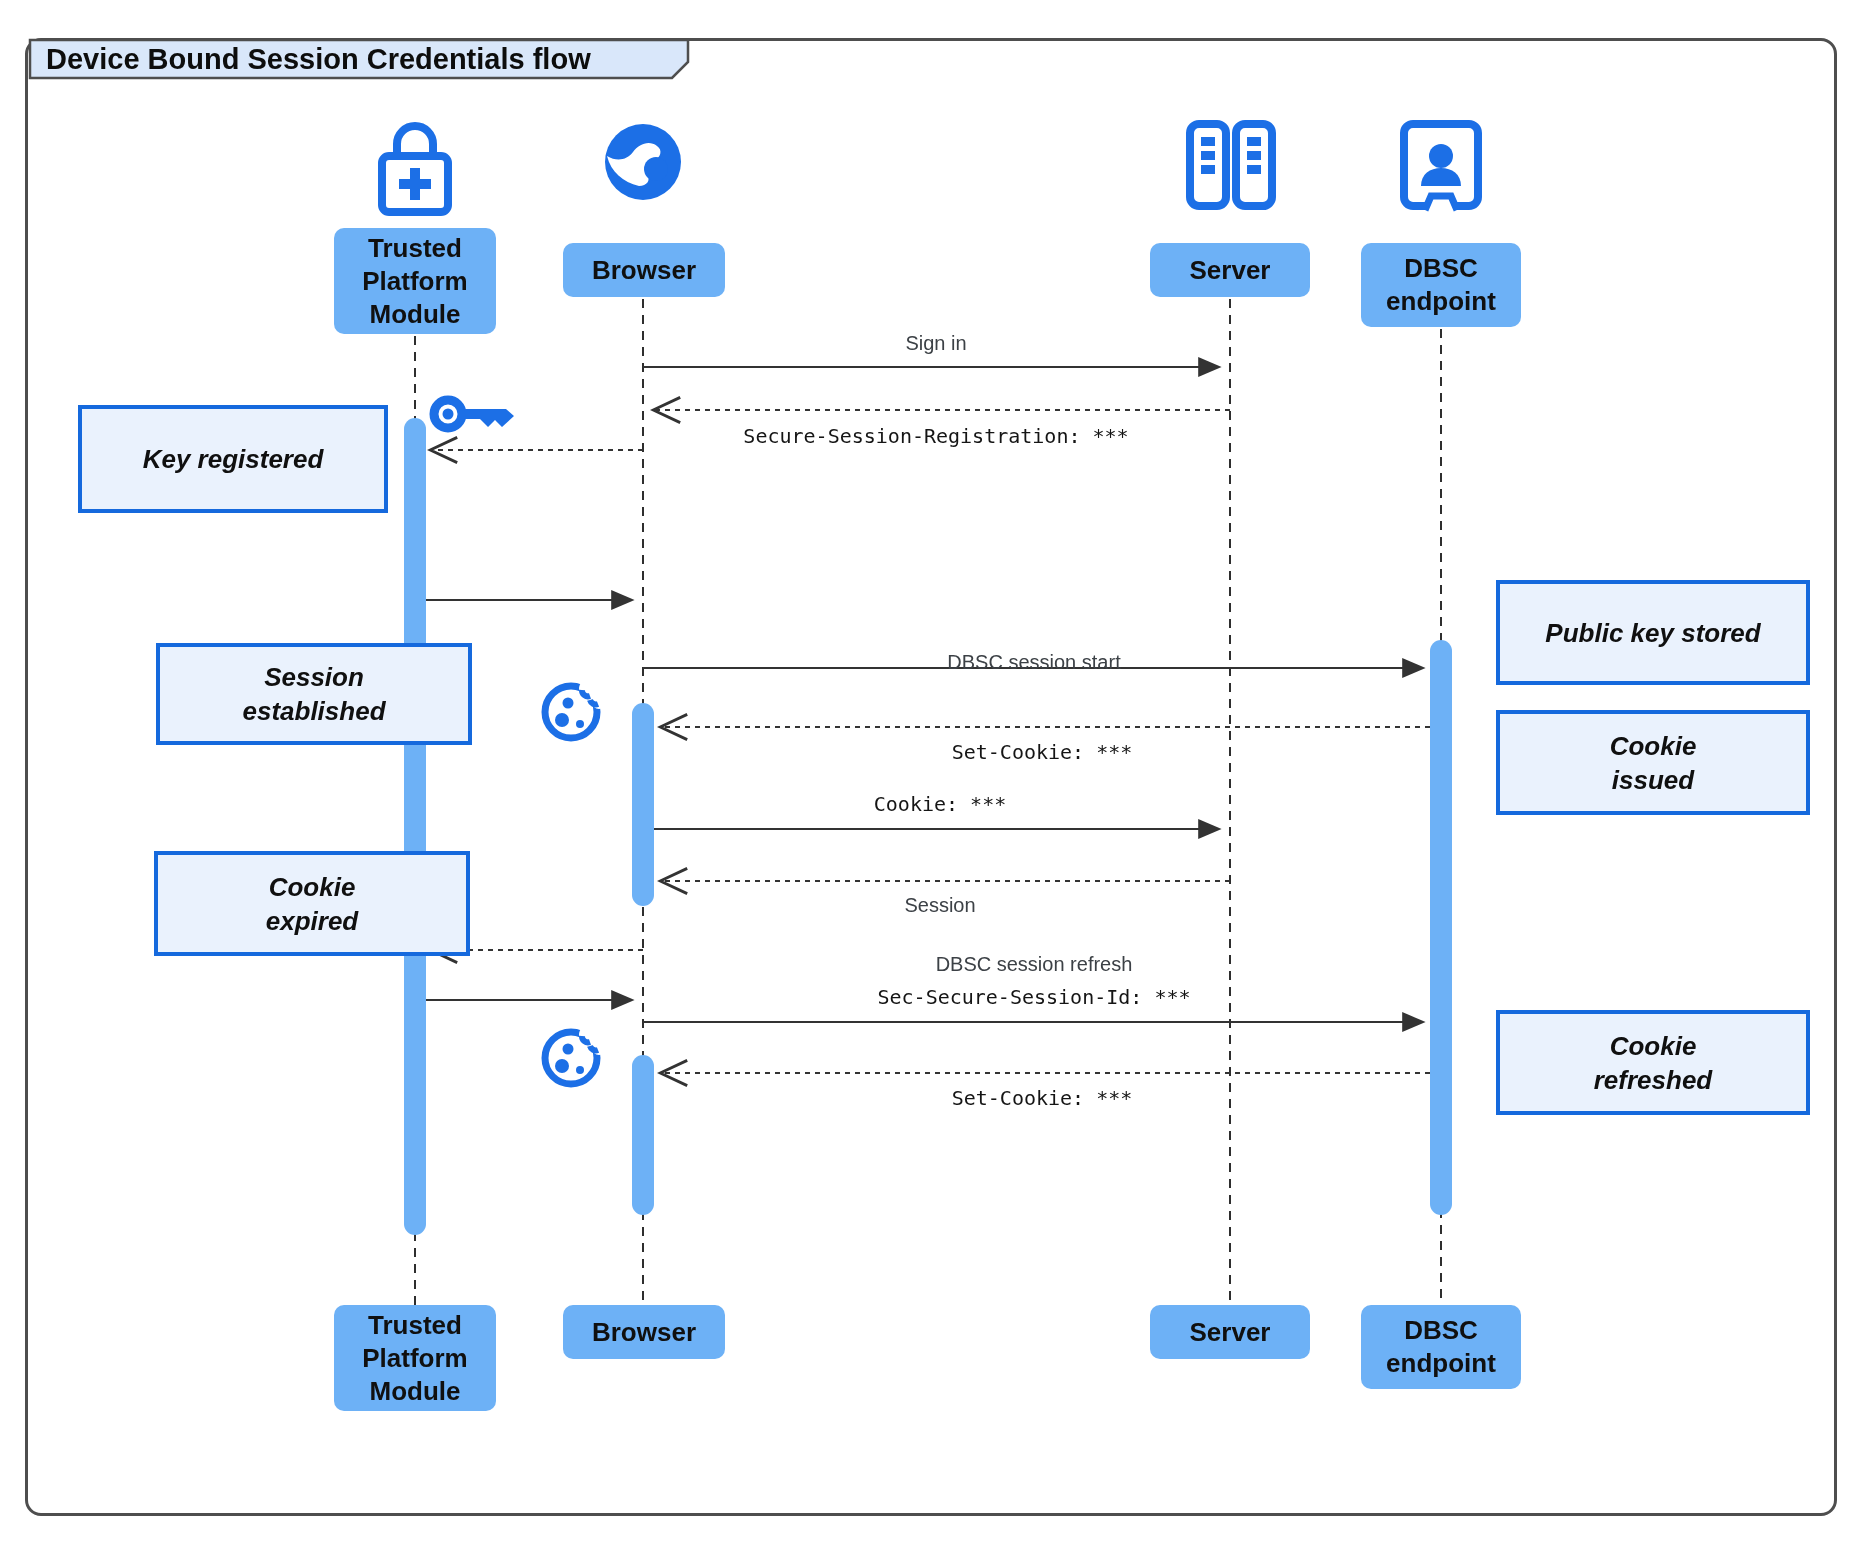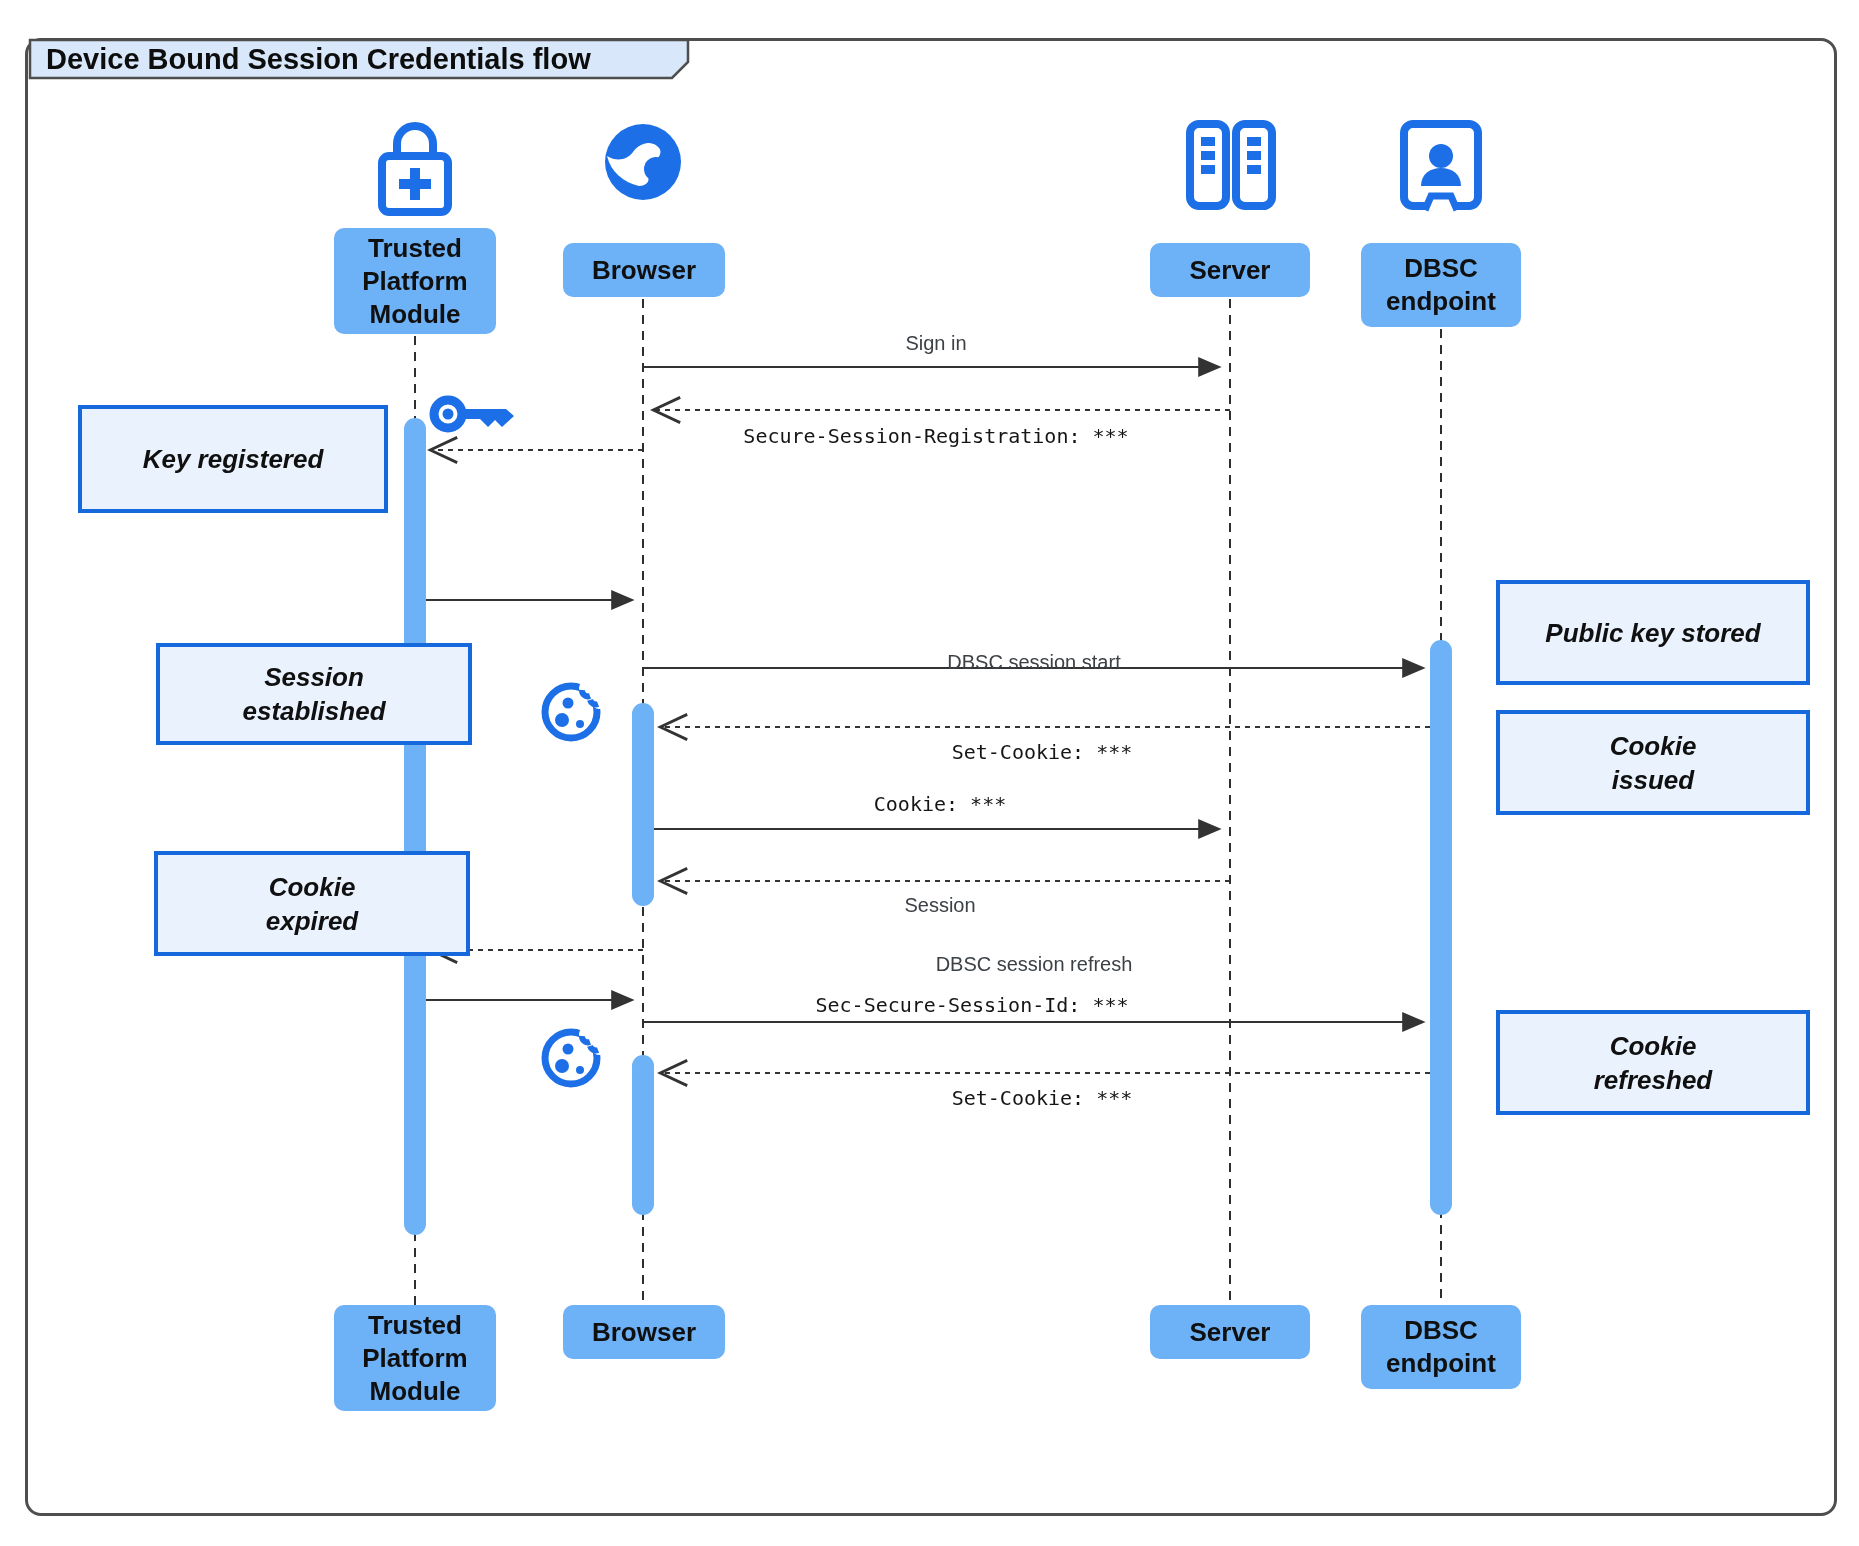--- a/index.html
+++ b/index.html
@@ -159,15 +159,15 @@
   <div class="note-box" style="left:1496px;top:1010px;width:306px;height:97px;">Cookie
 refreshed</div>
 
   <div class="lbl" style="left:936px;top:332px;">Sign in</div>
   <div class="lbl mono" style="left:936px;top:424px;">Secure-Session-Registration: ***</div>
   <div class="lbl" style="left:1034px;top:651px;">DBSC session start</div>
   <div class="lbl mono" style="left:1042px;top:740px;">Set-Cookie: ***</div>
   <div class="lbl mono" style="left:940px;top:792px;">Cookie: ***</div>
   <div class="lbl" style="left:940px;top:894px;">Session</div>
   <div class="lbl" style="left:1034px;top:953px;">DBSC session refresh</div>
-  <div class="lbl mono" style="left:972px;top:985px;margin-top:8px;">Sec-Secure-Session-Id: ***</div>
+  <div class="lbl mono" style="left:1034px;top:985px;">Sec-Secure-Session-Id: ***</div>
   <div class="lbl mono" style="left:1042px;top:1086px;">Set-Cookie: ***</div>
 </div>
 
 </body></html>

